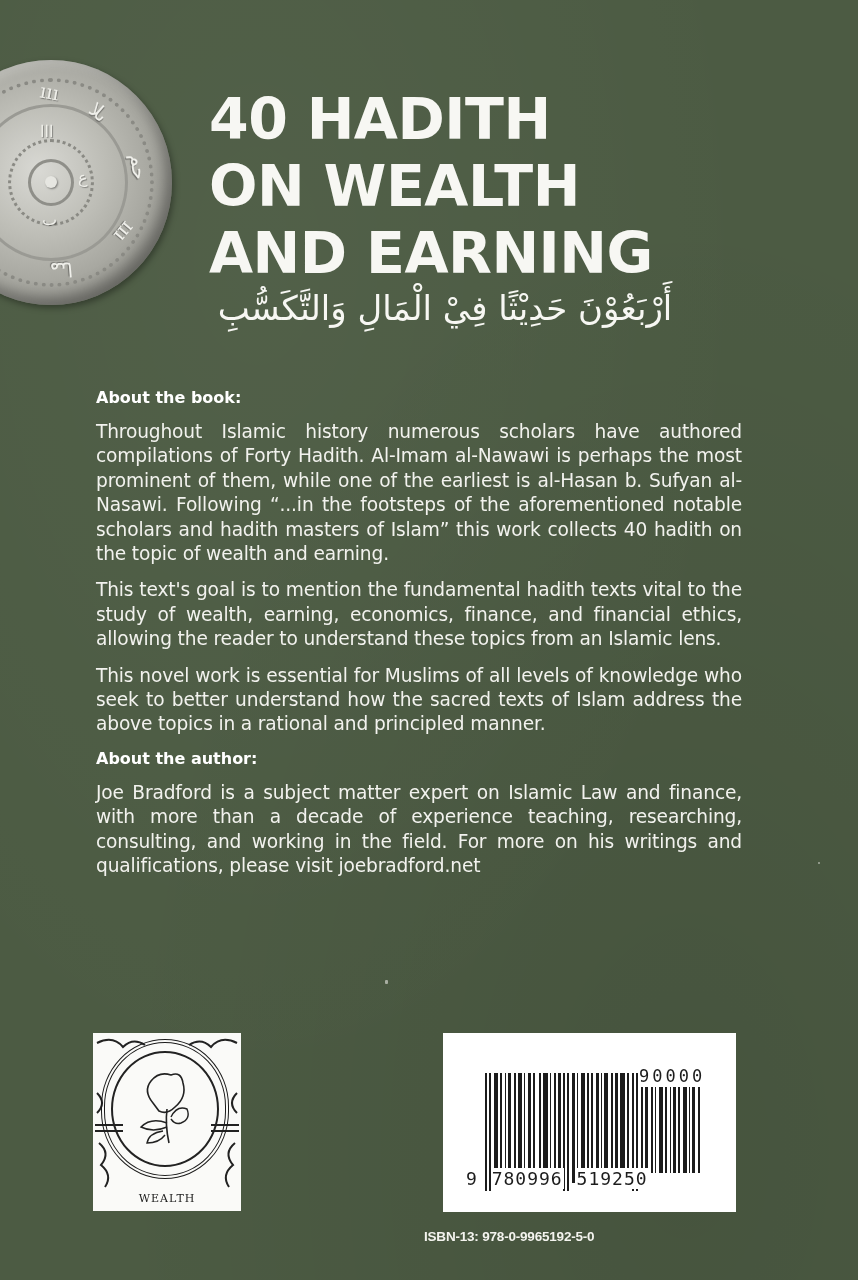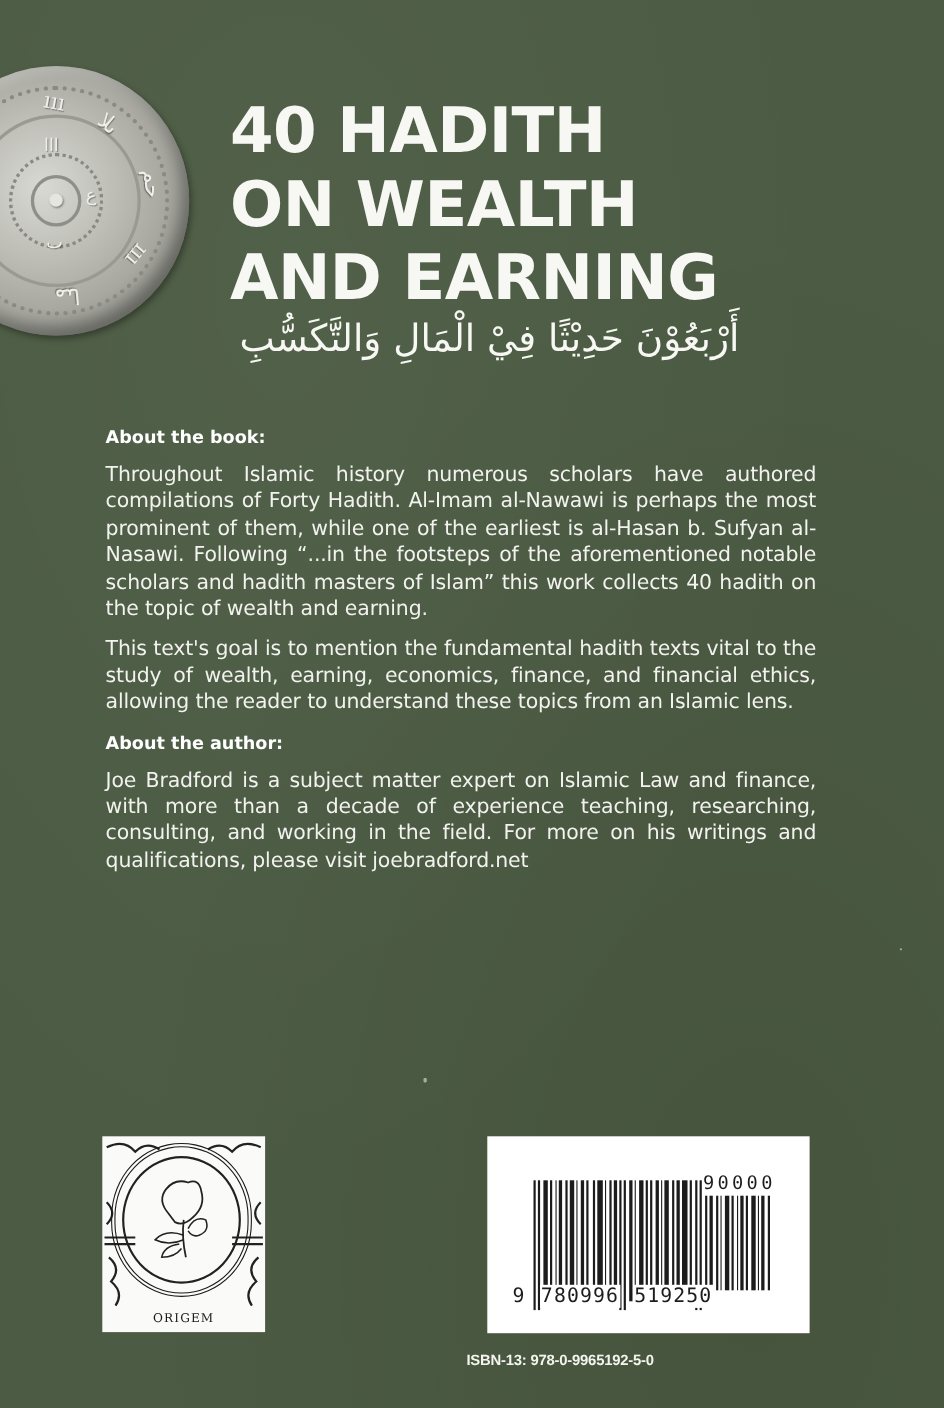--- a/index.html
+++ b/index.html
@@ -252,20 +252,21 @@
     <span class="title-line">ON WEALTH</span>
     <span class="title-line">AND EARNING</span>
   </h1>
 
   <div class="arabic">أَرْبَعُوْنَ حَدِيْثًا فِيْ الْمَالِ وَالتَّكَسُّبِ</div>
 
   <div class="body">
     <h2 class="section-heading">About the book:</h2>
     <p class="para">Throughout Islamic history numerous scholars have authored compilations of Forty Hadith. Al-Imam al-Nawawi is perhaps the most prominent of them, while one of the earliest is al-Hasan b. Sufyan al-Nasawi. Following “...in the footsteps of the aforementioned notable scholars and hadith masters of Islam” this work collects 40 hadith on the topic of wealth and earning.</p>
     <p class="para">This text's goal is to mention the fundamental hadith texts vital to the study of wealth, earning, economics, finance, and financial ethics, allowing the reader to understand these topics from an Islamic lens.</p>
+    <p class="para last-in-section">This novel work is essential for Muslims of all levels of knowledge who seek to better understand how the sacred texts of Islam address the above topics in a rational and principled manner.</p>
 
     <h2 class="section-heading">About the author:</h2>
     <p class="para">Joe Bradford is a subject matter expert on Islamic Law and finance, with more than a decade of experience teaching, researching, consulting, and working in the field. For more on his writings and qualifications, please visit joebradford.net</p>
   </div>
 
   <div class="logo">
     <svg width="148" height="178" style="position:absolute;left:0;top:0;">
       <path d="M4 10 Q20 2 30 14 Q40 4 52 12 M96 12 Q108 4 118 14 Q128 2 144 10" stroke="#222" stroke-width="2" fill="none"></path>
       <path d="M4 60 Q14 70 4 80 M144 60 Q134 70 144 80" stroke="#222" stroke-width="2" fill="none"></path>
       <path d="M6 110 Q18 120 8 132 Q20 142 12 154 M142 110 Q130 120 140 132 Q128 142 136 154" stroke="#222" stroke-width="2" fill="none"></path>
@@ -273,21 +274,21 @@
     </svg>
     <div class="logo-frame"></div>
     <div class="logo-frame-inner"></div>
     <svg class="logo-flower" viewBox="0 0 60 80">
       <path d="M16 34 Q6 22 14 12 Q22 2 34 6 Q44 2 46 14 Q50 28 38 38 Q30 46 22 42 Z" fill="none" stroke="#222" stroke-width="1.6"></path>
       <path d="M30 40 Q28 56 32 74" fill="none" stroke="#222" stroke-width="1.6"></path>
       <path d="M30 54 Q14 48 4 58 Q16 64 30 58" fill="none" stroke="#222" stroke-width="1.4"></path>
       <path d="M26 62 Q12 64 10 74 Q22 74 28 66" fill="none" stroke="#222" stroke-width="1.4"></path>
       <path d="M34 48 Q40 36 50 40 Q54 50 44 54 Q38 56 34 50" fill="none" stroke="#222" stroke-width="1.4"></path>
     </svg>
-    <div class="logo-label">ORIGEM</div>
+    <div class="logo-label">WEALTH</div>
   </div>
 
   <div class="barcode-box">
     <div class="addon-digits">90000</div>
 
     <div class="bars main">
       <div class="bar guard" style="width:2px"></div>
         <div class="gap" style="width:2px"></div>
         <div class="bar guard" style="width:2px"></div>
         <div class="gap" style="width:3px"></div>

